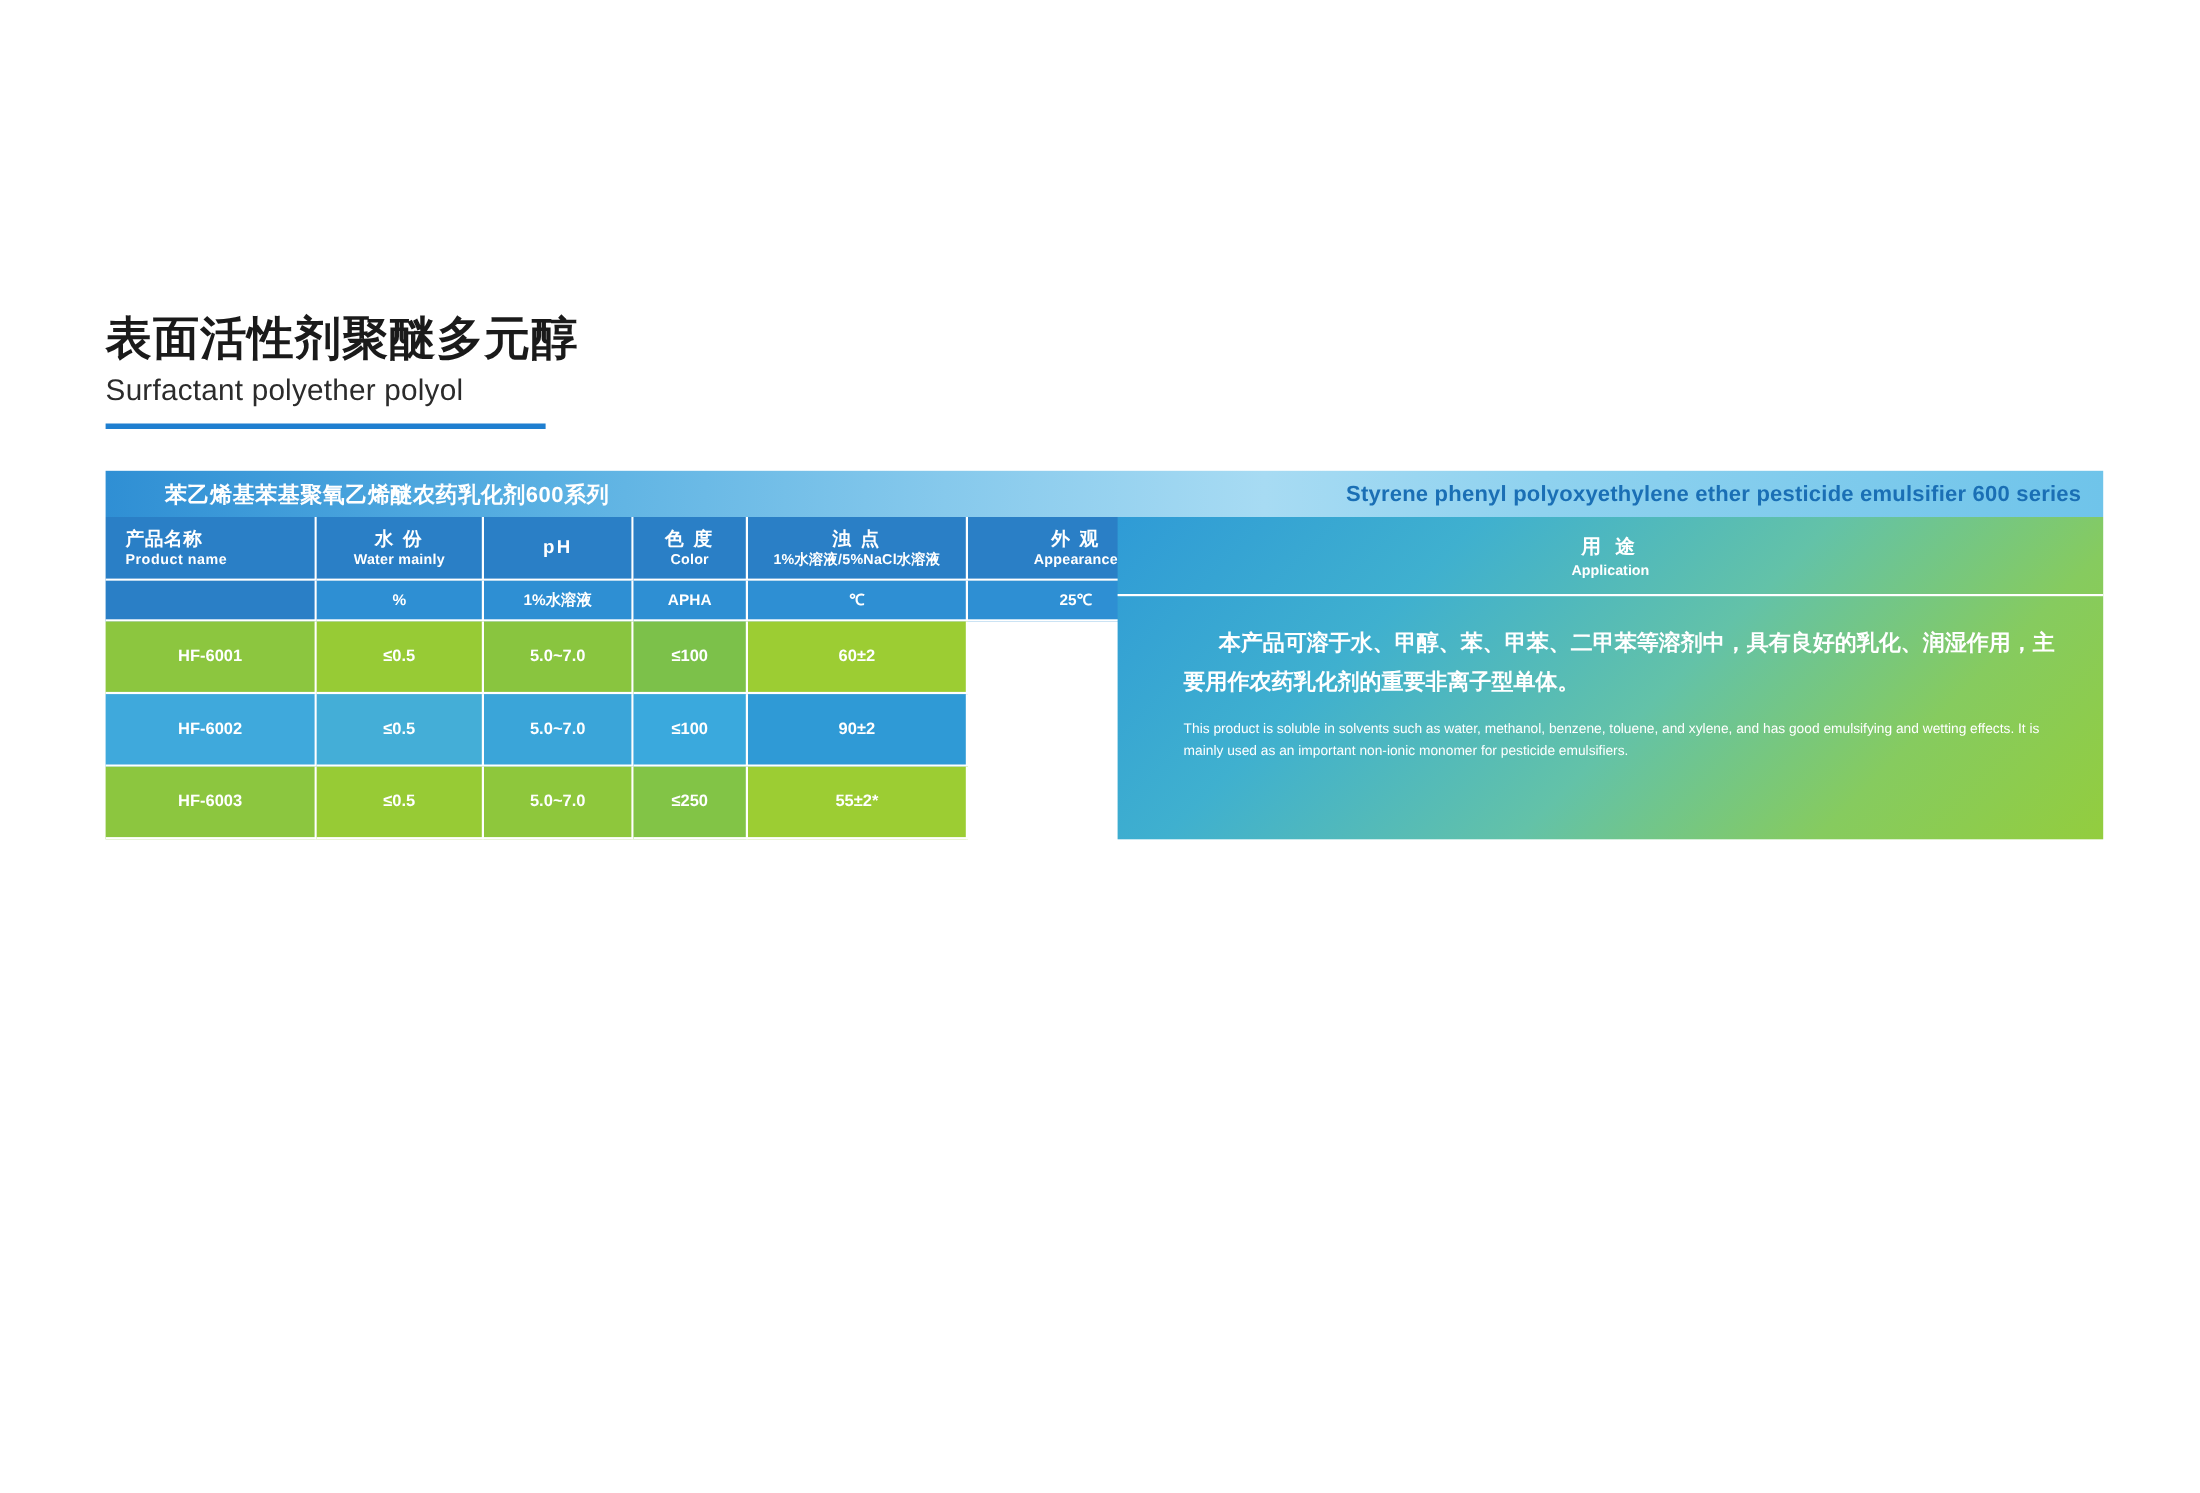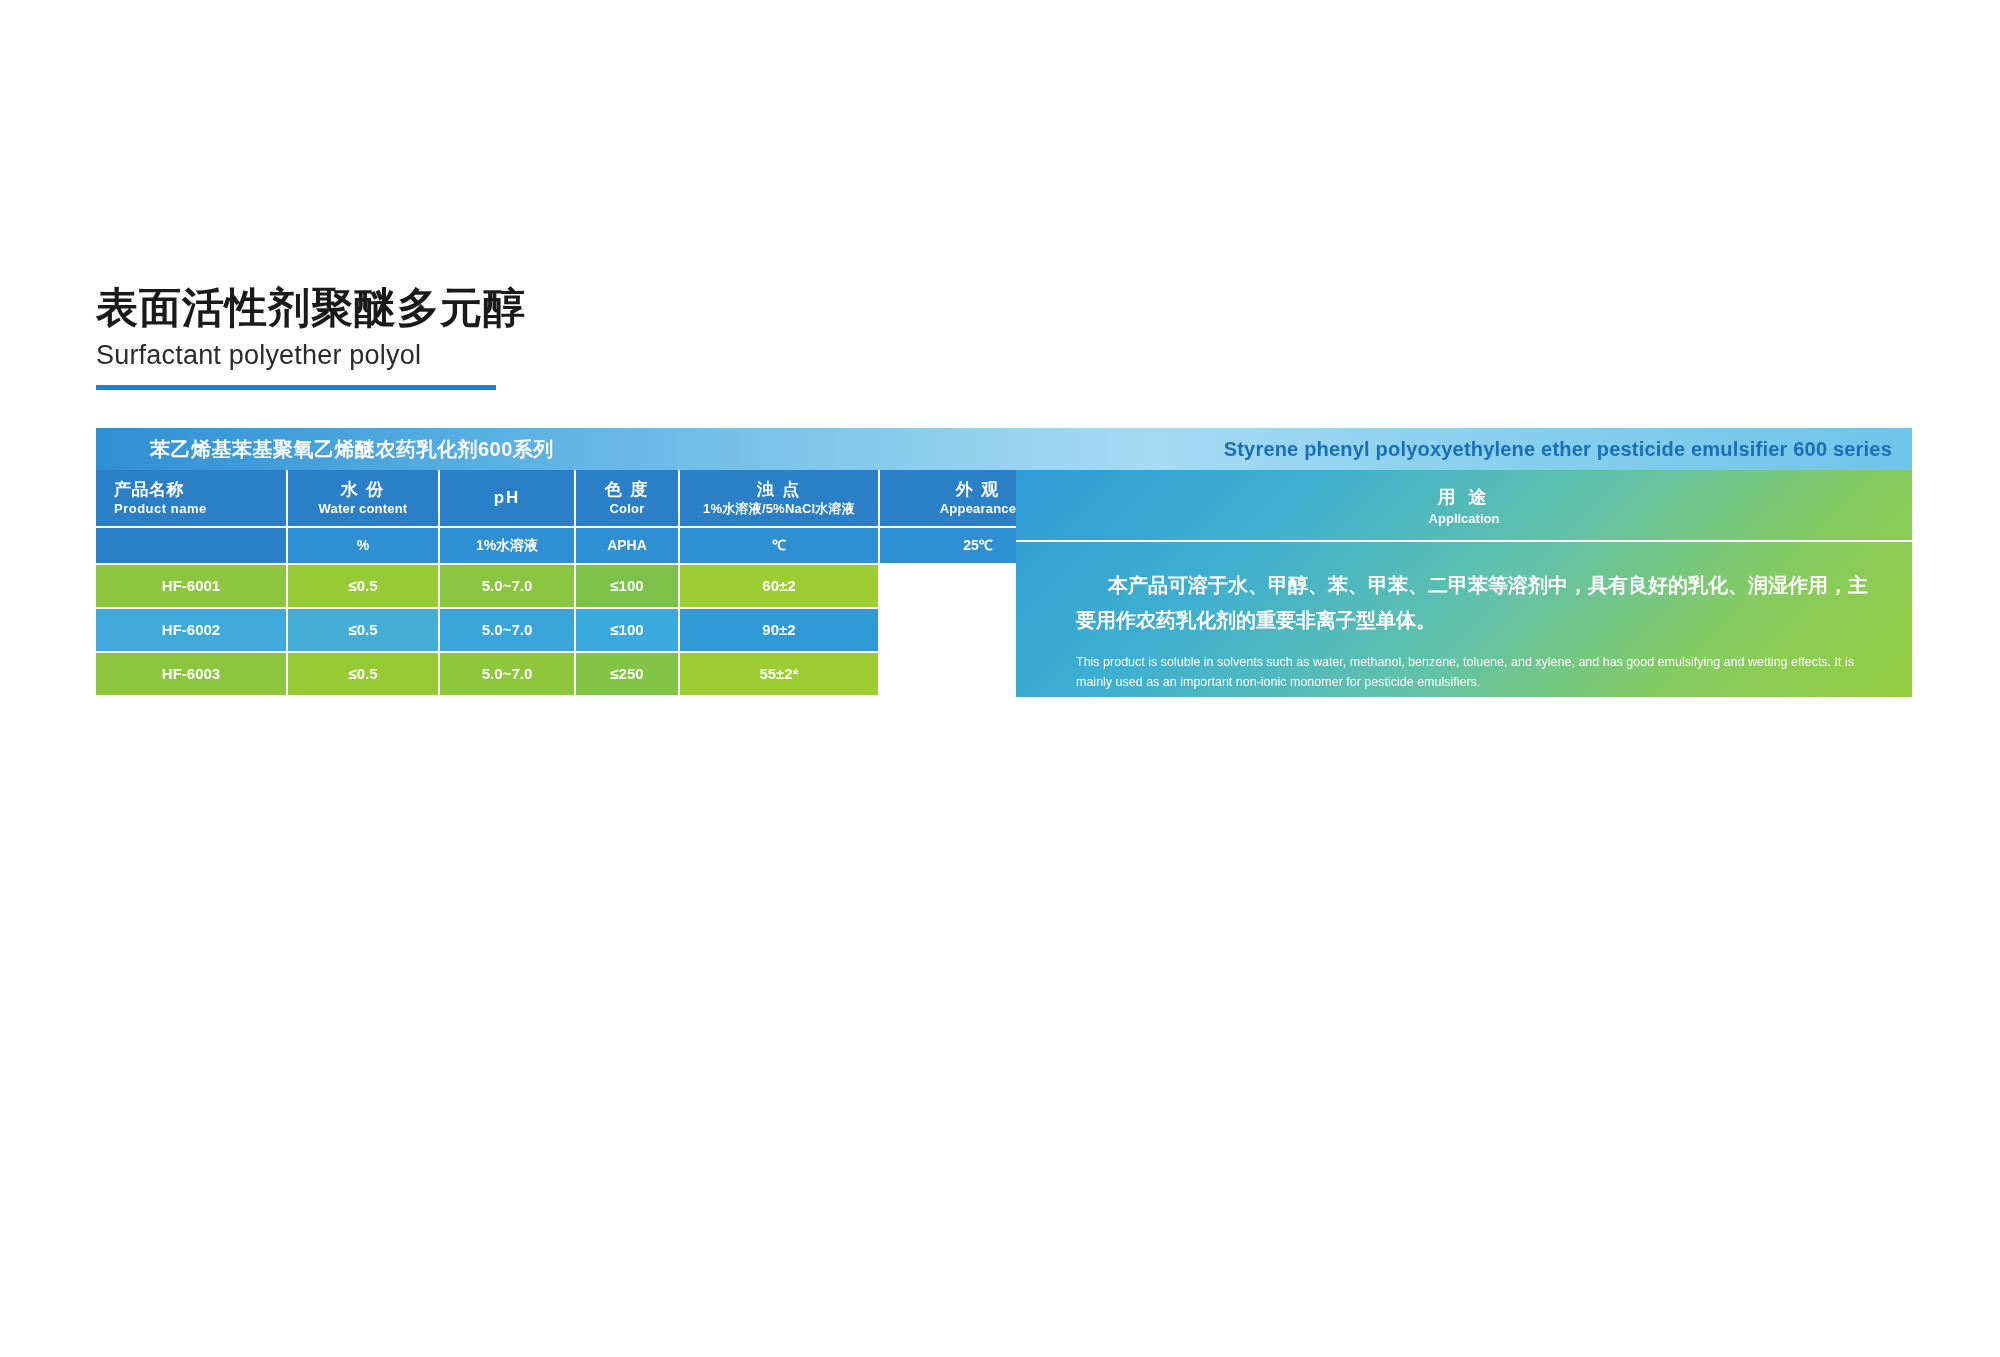--- a/index.html
+++ b/index.html
@@ -126,21 +126,21 @@
 
   .hdr2 .cell {
     height: 37px;
     background: #2e8fd3;
     font-weight: bold;
     font-size: 14px;
   }
   .hdr2 .c-name { background: #2a7fc6; }
 
   
-  .data-row .cell { height: 44px; font-weight: bold; font-size: 15px; }
+  .data-row .cell { height: 66px; font-weight: bold; font-size: 15px; }
 
   .r1 .c-name  { background: #8cc63f; }
   .r1 .c-water { background: #97cb35; }
   .r1 .c-ph    { background: #89c53f; }
   .r1 .c-color { background: #7cc14a; }
   .r1 .c-cloud { background: #9ccd33; }
 
   .r2 .c-name  { background: #3fa9dc; }
   .r2 .c-water { background: #44aed7; }
   .r2 .c-ph    { background: #3aa5d9; }
@@ -228,21 +228,21 @@
 
     <div class="left-side">
 
       <div class="row hdr1">
         <div class="cell c-name">
           <span class="cn">产品名称</span>
           <span class="en">Product name</span>
         </div>
         <div class="cell c-water">
           <span class="cn">水 份</span>
-          <span class="en">Water content</span>
+          <span class="en">Water mainly</span>
         </div>
         <div class="cell c-ph">
           <span class="cn">pH</span>
         </div>
         <div class="cell c-color">
           <span class="cn">色 度</span>
           <span class="en">Color</span>
         </div>
         <div class="cell c-cloud">
           <span class="cn">浊 点</span>

